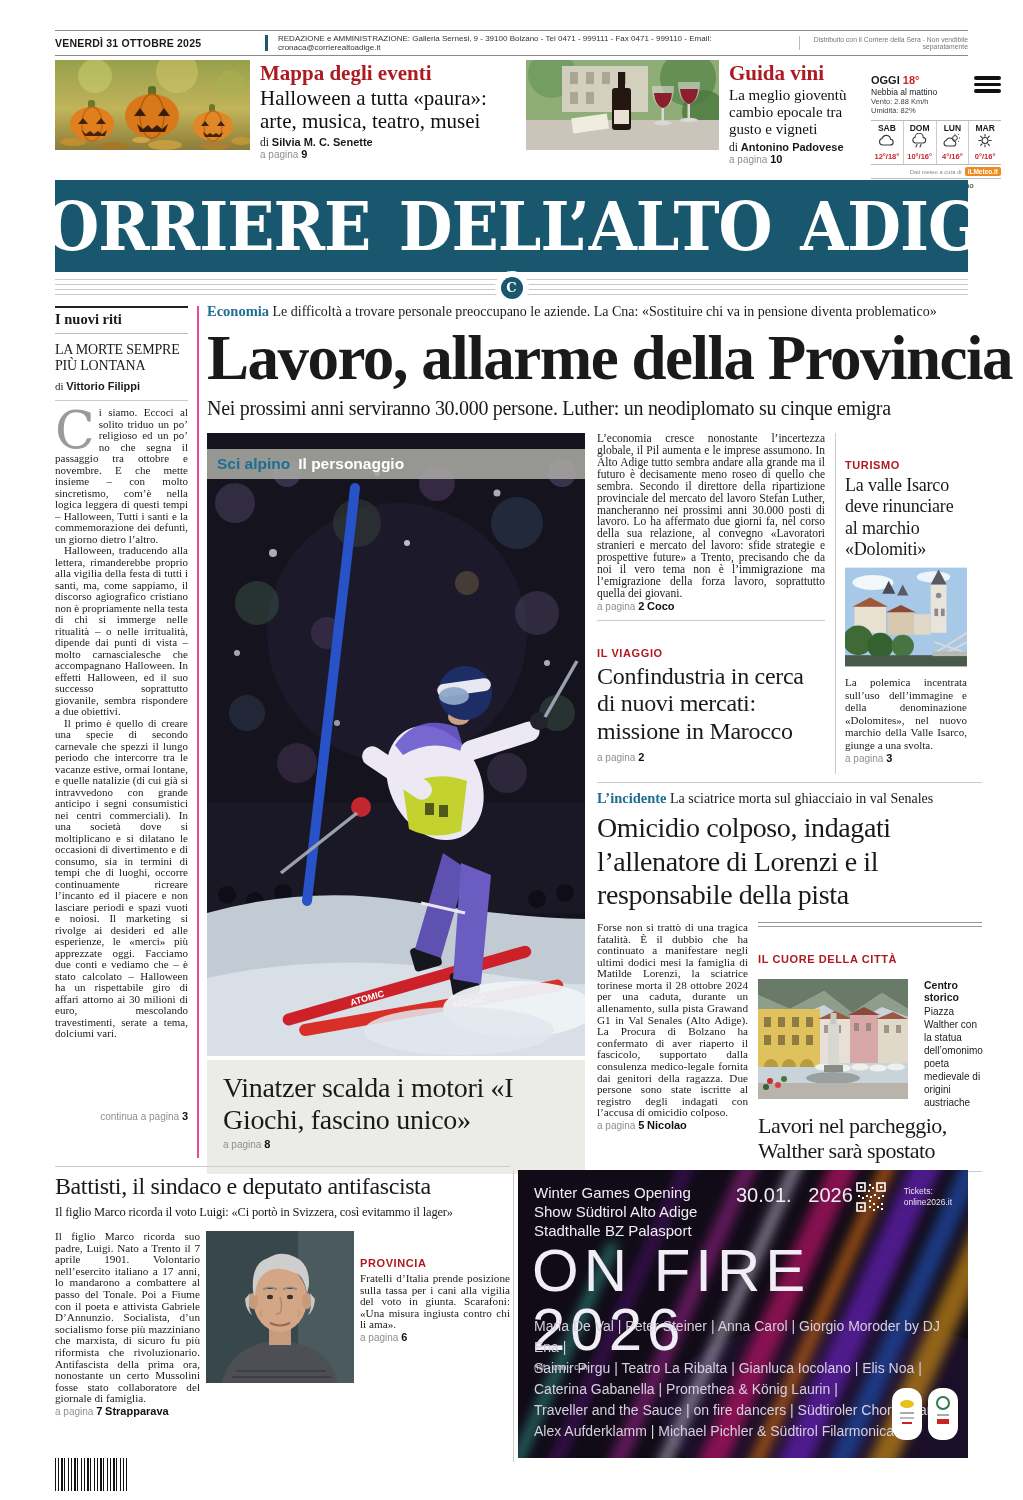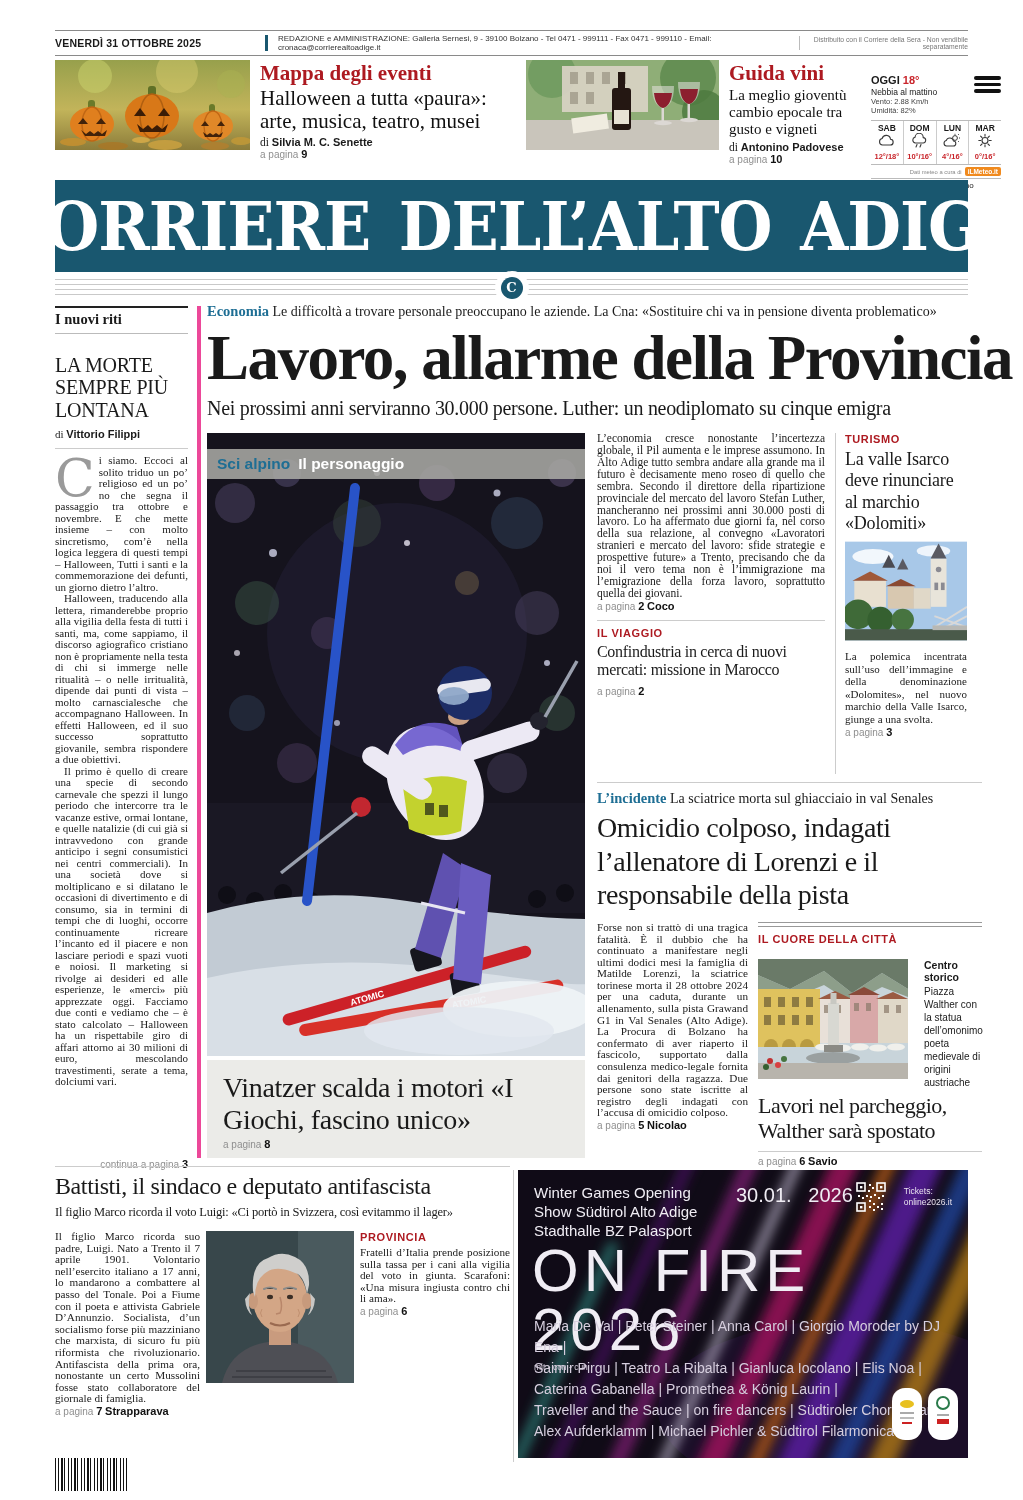--- a/index.html
+++ b/index.html
@@ -58,24 +58,24 @@
                transform:scaleY(1.08);}
   .msub{position:absolute;left:55px;right:55px;top:276px;height:24px;
         background:repeating-linear-gradient(to bottom,#c9c9c9 0 1px,transparent 1px 5px);
         background-position:0 3px;background-size:100% 20px;background-repeat:no-repeat;}
   .clogo{position:absolute;left:50%;top:50%;transform:translate(-50%,-50%);width:22px;height:22px;
          background:#19576F;border-radius:50%;color:#fff;font-family:"DejaVu Serif",serif;font-weight:bold;
          font-size:13px;text-align:center;line-height:22px;box-shadow:0 0 0 6px #fff;}
 
   
   .opinion{position:absolute;left:55px;top:306px;width:133px;height:852px;
-           border-right:4px solid #ec4899;padding-right:9px;}
+           border-right:2px solid #ec4899;padding-right:9px;}
   .op-sec{border-top:2px solid #222;border-bottom:1px solid #bbb;padding:3px 0 5px;
           font-size:14.5px;font-weight:bold;}
-  .op-title{font-size:20px;line-height:1.12;margin-top:20px;letter-spacing:-.2px;}
+  .op-title{font-size:14px;line-height:1.12;margin-top:8px;letter-spacing:-.2px;}
   .op-byline{font-size:11px;margin:7px 0 6px;border-bottom:1px solid #ccc;padding-bottom:8px;}
   .op-byline b{font-family:"Liberation Sans",sans-serif;font-size:11px;}
   .op-body{font-size:11px;line-height:11.5px;text-align:justify;height:700px;overflow:hidden;margin-top:6px;}
   .op-body p{margin:0;}
   .op-body p + p{text-indent:9px;}
   .dropcap{float:left;font-size:52px;line-height:42px;color:#9a9a9a;padding:2px 4px 0 0;font-family:"DejaVu Serif",serif;}
   .op-cont{text-align:right;margin-top:3px;}
 
   
   .main{position:absolute;left:207px;top:303px;width:761px;}
@@ -83,31 +83,31 @@
   .lead-kicker b{font-size:14.5px;}
   .lead-h1{font-size:63px;font-weight:bold;letter-spacing:-1.5px;line-height:1.05;margin:5px 0 6px;white-space:nowrap;}
   .lead-sub{font-size:20px;letter-spacing:-.3px;white-space:nowrap;margin-bottom:13px;}
   .cols{display:flex;gap:12px;}
 
   .fig{width:378px;flex:none;position:relative;}
   .ph-label{position:absolute;left:0;right:0;top:16px;height:30px;background:rgba(168,168,164,.88);
             display:flex;align-items:center;gap:8px;padding:0 10px;
             font-family:"Liberation Sans",sans-serif;font-weight:bold;font-size:15.5px;}
   .ph-label .rest{color:#fff;}
-  .ph-caption{background:#ebebe8;padding:12px 16px 8px;}
+  .ph-caption{background:#ebebe8;padding:12px 16px 24px;}
   .ph-caption h3{margin:0 0 2px;font-weight:normal;font-size:28px;line-height:1.14;letter-spacing:-.3px;}
 
   .right-stack{flex:1;display:flex;flex-direction:column;}
   .row1{display:flex;min-height:341px;}
   .mid-col{width:228px;flex:none;padding-right:10px;}
   .newsbody{font-size:11.5px;line-height:11.9px;text-align:justify;margin:0;}
   .rule{border-top:1px solid #ccc;margin:8px 0 6px;}
   .kicker-red{font-family:"Liberation Sans",sans-serif;font-weight:bold;font-size:11px;color:#AD1A21;
-              letter-spacing:.6px;margin-bottom:4px;}
-  .h-mid{font-size:16px;line-height:1.14;font-weight:normal;margin:2px 0 6px;letter-spacing:-.3px;}
+              letter-spacing:.6px;margin-bottom:4px;margin-top:26px;}
+  .h-mid{font-size:24px;line-height:1.14;font-weight:normal;margin:2px 0 6px;letter-spacing:-.3px;}
   .turismo{width:122px;flex:none;border-left:1px solid #ccc;padding-left:9px;}
   .h-side{font-size:18px;line-height:1.18;font-weight:normal;margin:2px 0 7px;letter-spacing:-.2px;}
   .sidecap{font-size:11px;line-height:12.6px;text-align:justify;margin-top:5px;}
 
   .incident{border-top:1px solid #ccc;margin-top:8px;padding-top:7px;}
   .inc-kicker{font-size:14px;white-space:nowrap;}
   .inc-kicker b{font-size:14.5px;}
   .inc-h2{font-size:28px;line-height:1.2;font-weight:normal;letter-spacing:-.4px;margin:4px 0 10px;}
   .inc-row{display:flex;gap:10px;}
   .inc-left{width:151px;flex:none;}

